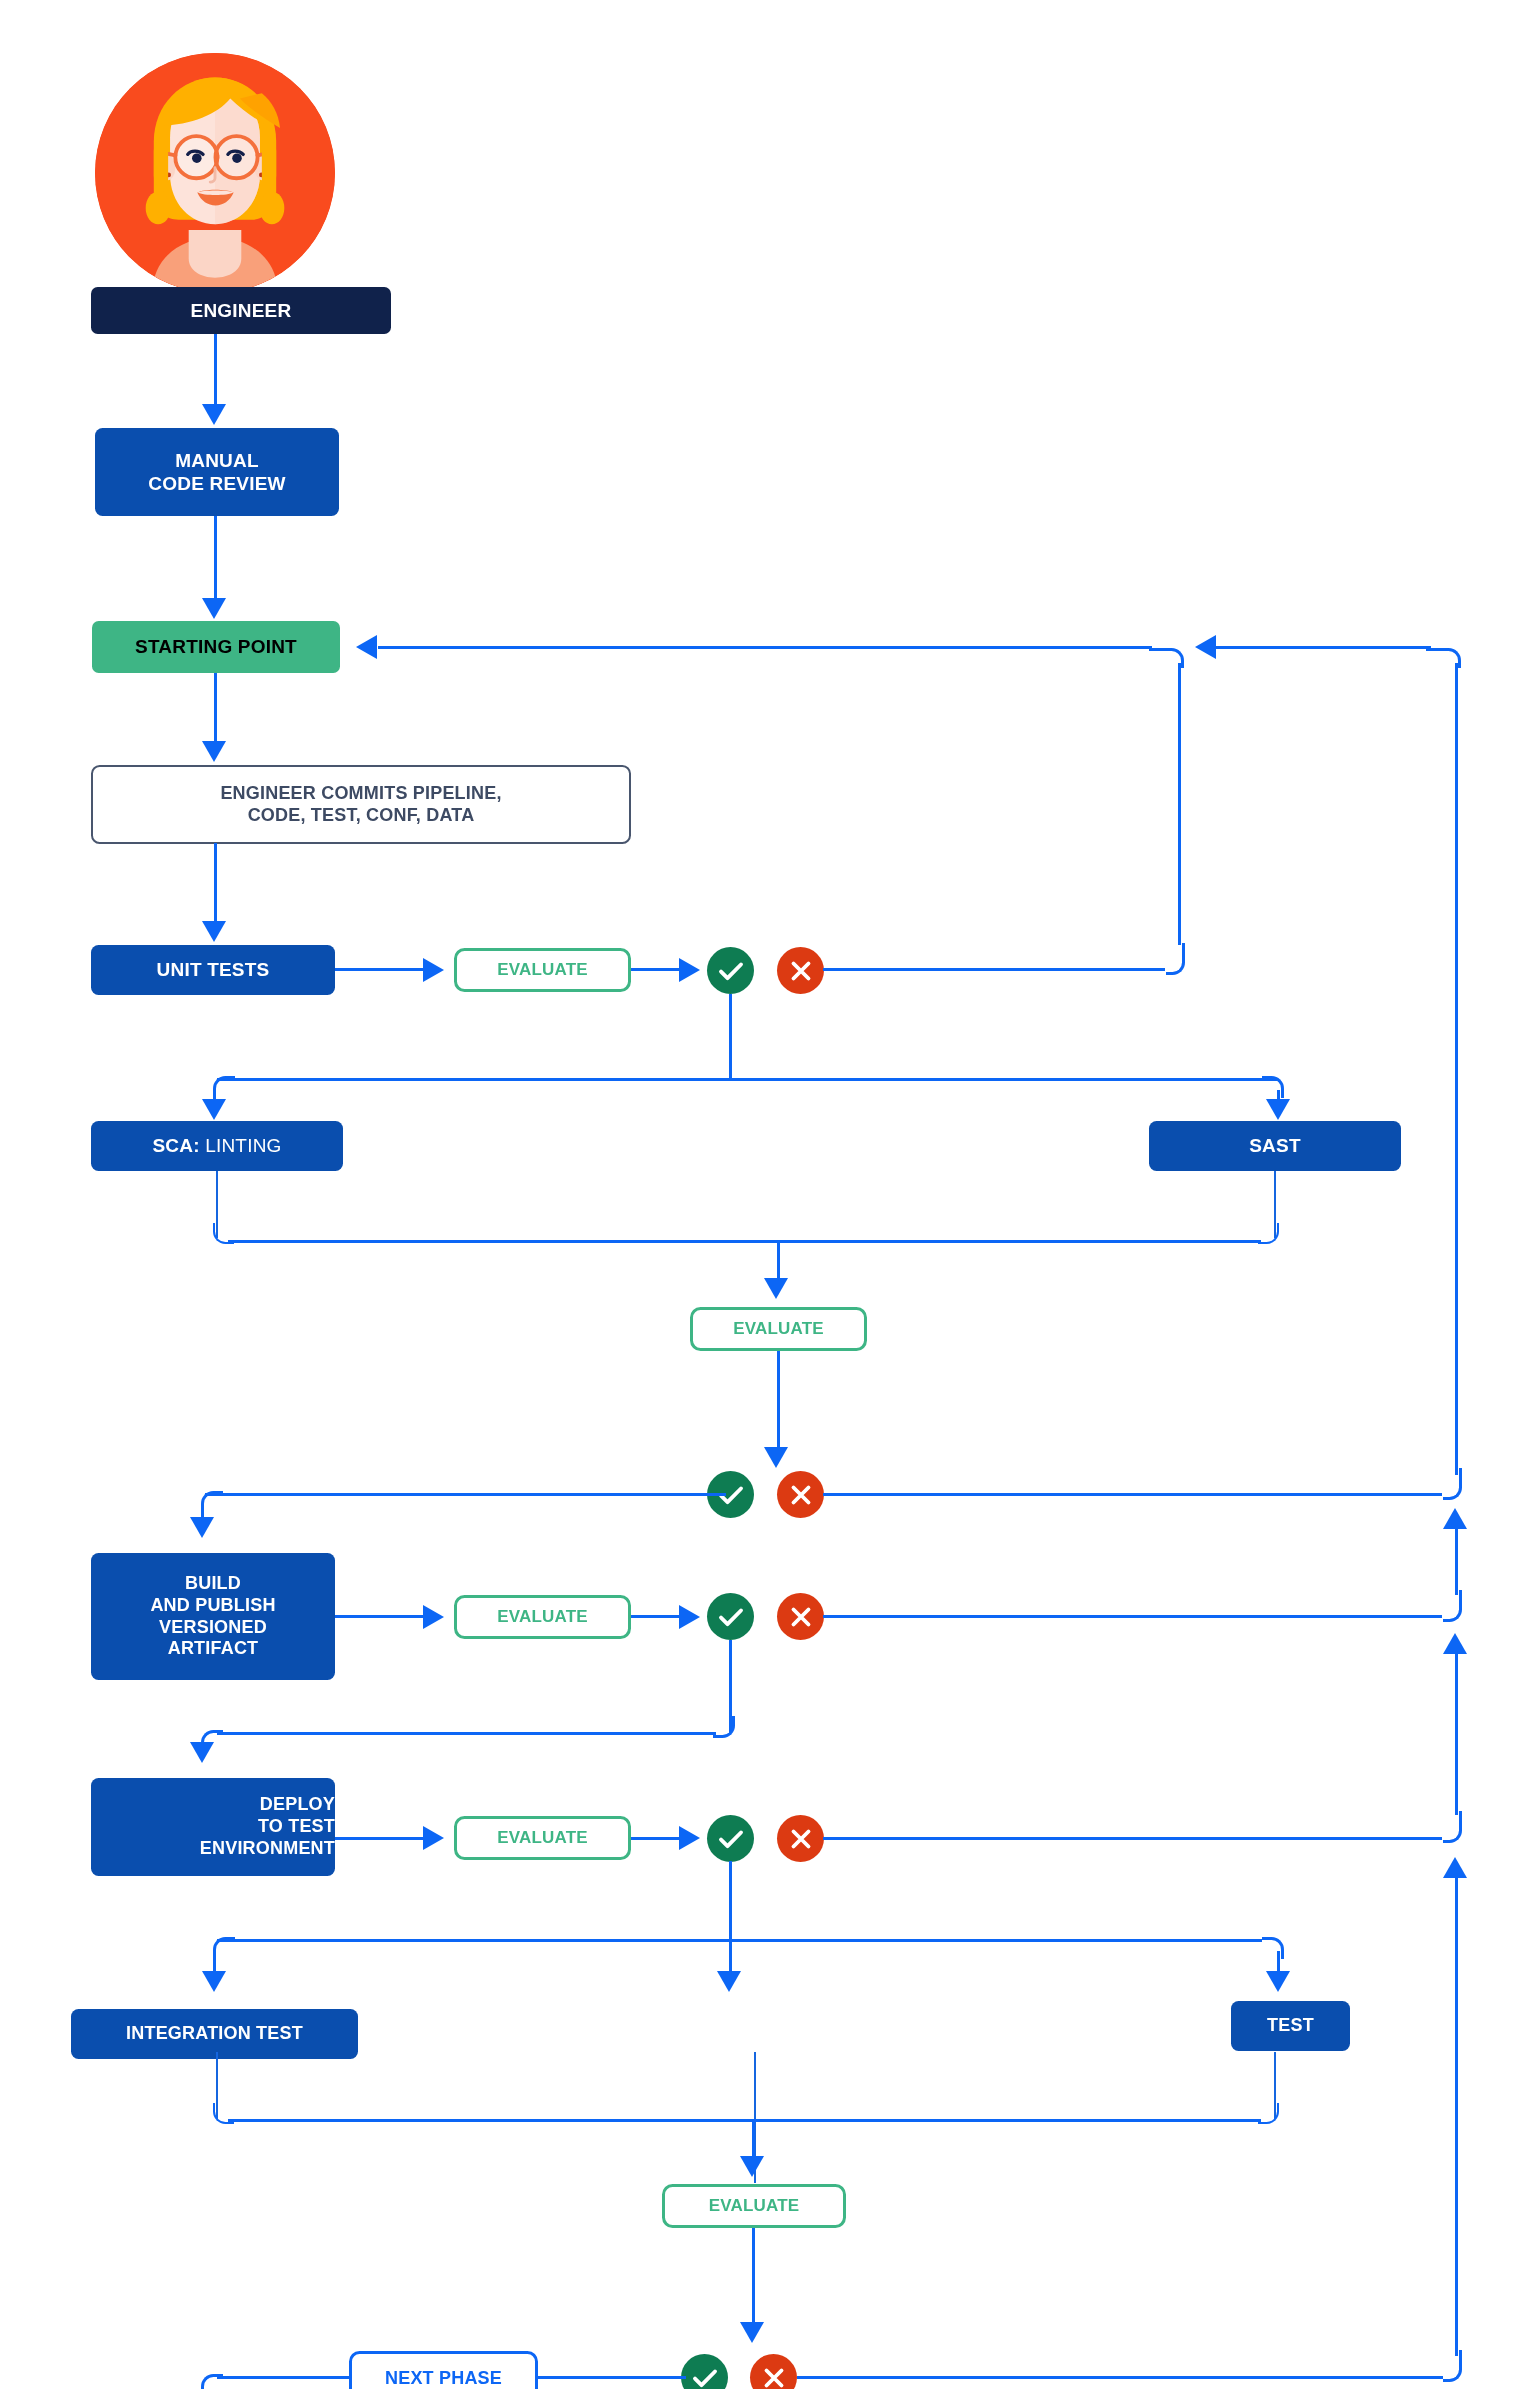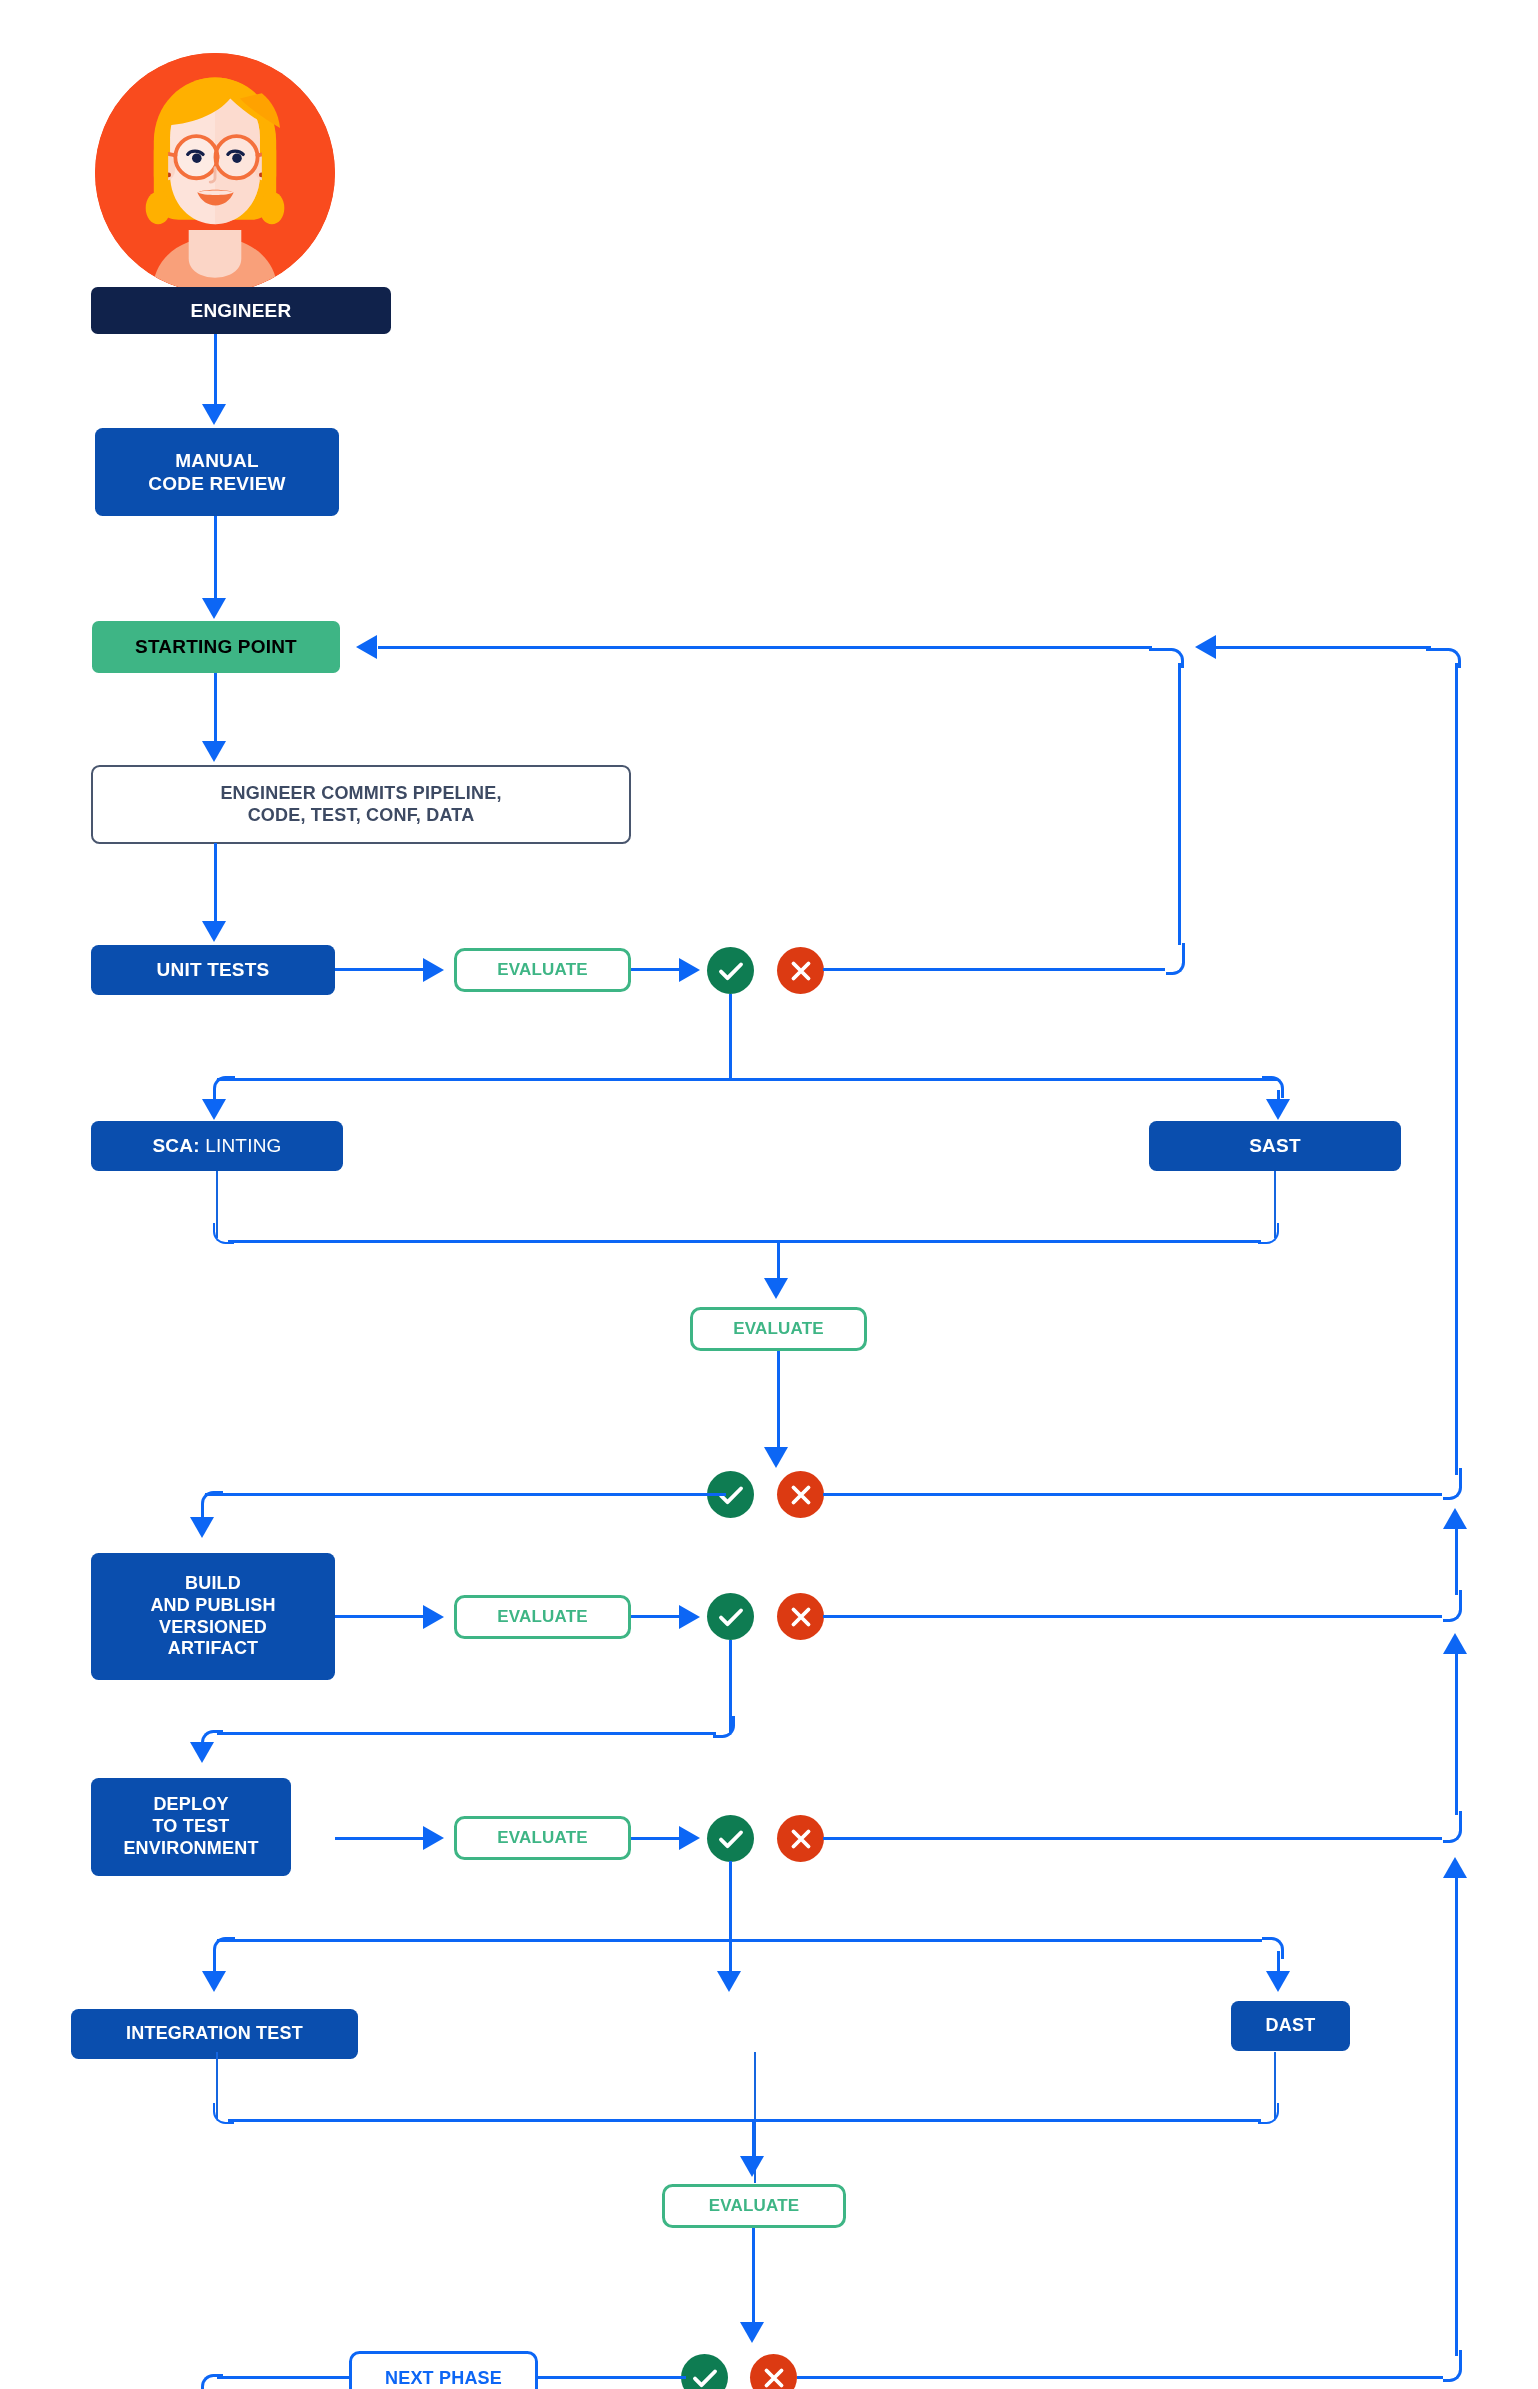--- a/index.html
+++ b/index.html
@@ -141,37 +141,37 @@
     <span class="lbl">BUILD</span>
     <span class="lbl">AND PUBLISH</span>
     <span class="lbl">VERSIONED</span>
     <span class="lbl">ARTIFACT</span>
   </div>
 
   <div class="node skin-outline-green" style="left:454px;top:1595px;width:177px;height:44px;font-size:17px;">
     <span class="lbl">EVALUATE</span>
   </div>
 
-  <div class="node skin-blue" style="left:91px;top:1778px;width:200px;height:98px;font-size:18px;flex-direction:column;">
+  <div class="node skin-blue" style="left:91px;top:1778px;width:244px;height:98px;font-size:18px;flex-direction:column;align-items:flex-end;">
     <span class="lbl">DEPLOY</span>
     <span class="lbl">TO TEST</span>
     <span class="lbl">ENVIRONMENT</span>
   </div>
 
   <div class="node skin-outline-green" style="left:454px;top:1816px;width:177px;height:44px;font-size:17px;">
     <span class="lbl">EVALUATE</span>
   </div>
 
   <div class="node skin-blue" style="left:71px;top:2001px;width:287px;height:50px;font-size:18px;margin-top:8px;">
     <span class="lbl">INTEGRATION TEST</span>
   </div>
 
 
   <div class="node skin-blue" style="left:1231px;top:2001px;width:119px;height:50px;font-size:18px;">
-    <span class="lbl">DAST</span>
+    <span class="lbl">TEST</span>
   </div>
 
   <div class="node skin-outline-green" style="left:662px;top:2184px;width:184px;height:44px;font-size:17px;">
     <span class="lbl">EVALUATE</span>
   </div>
 
   <div class="node skin-outline-blue" style="left:349px;top:2351px;width:189px;height:55px;font-size:18px;">
     <span class="lbl">NEXT PHASE</span>
   </div>
 

